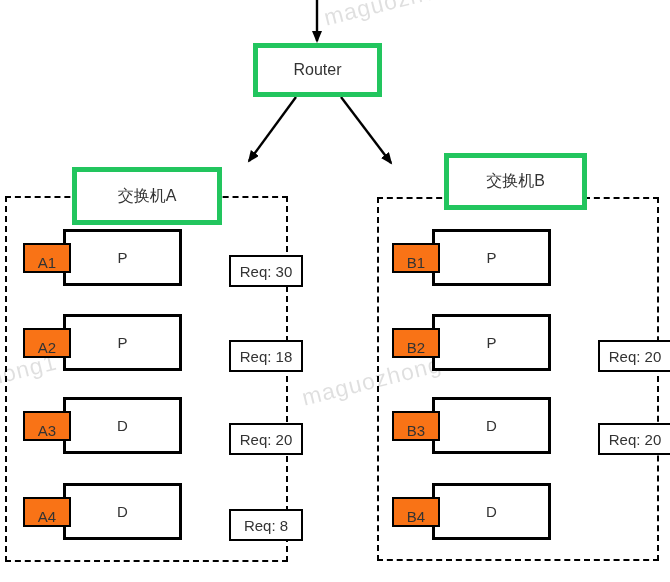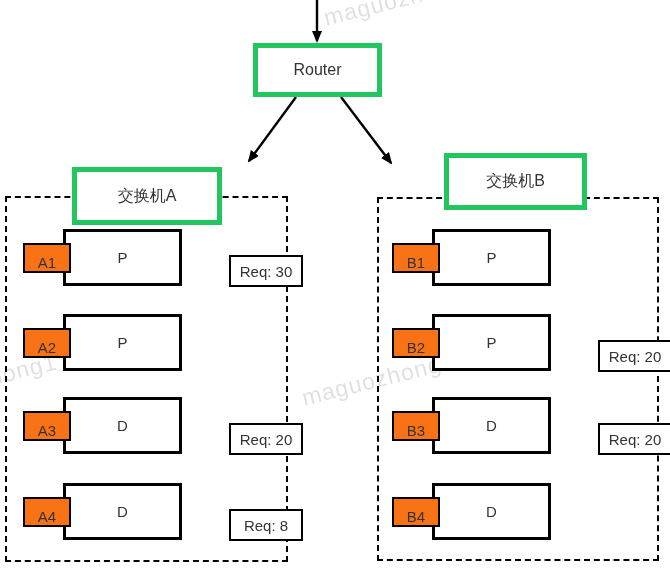--- a/index.html
+++ b/index.html
@@ -109,20 +109,23 @@
     </div>
   </div>
 
   <div class="node col-a row-1">
     <div class="nbig">
       <span>P</span>
     </div>
     <div class="nsmall">
       <span>A2</span>
     </div>
+    <div class="nreq">
+      <span>Req: 18</span>
+    </div>
   </div>
 
   <div class="node col-a row-2">
     <div class="nbig">
       <span>D</span>
     </div>
     <div class="nsmall">
       <span>A3</span>
     </div>
     <div class="nreq">

